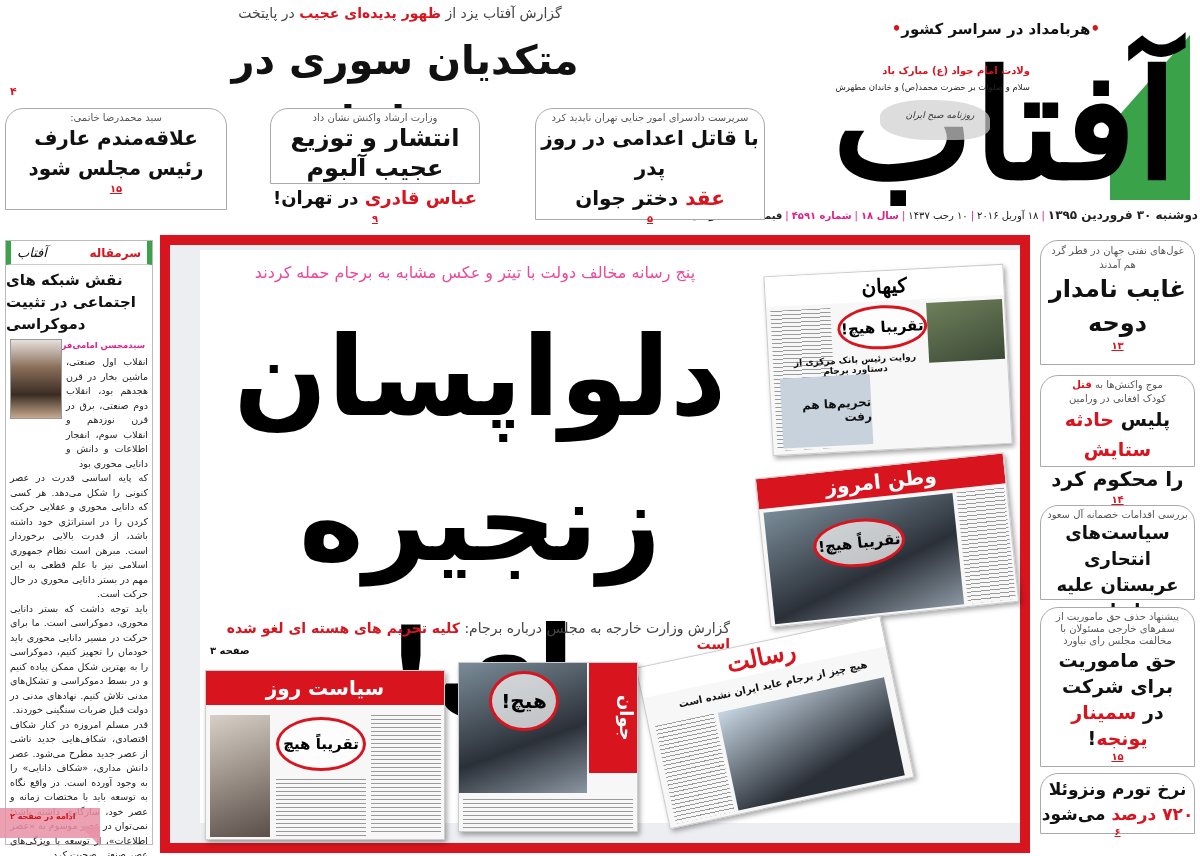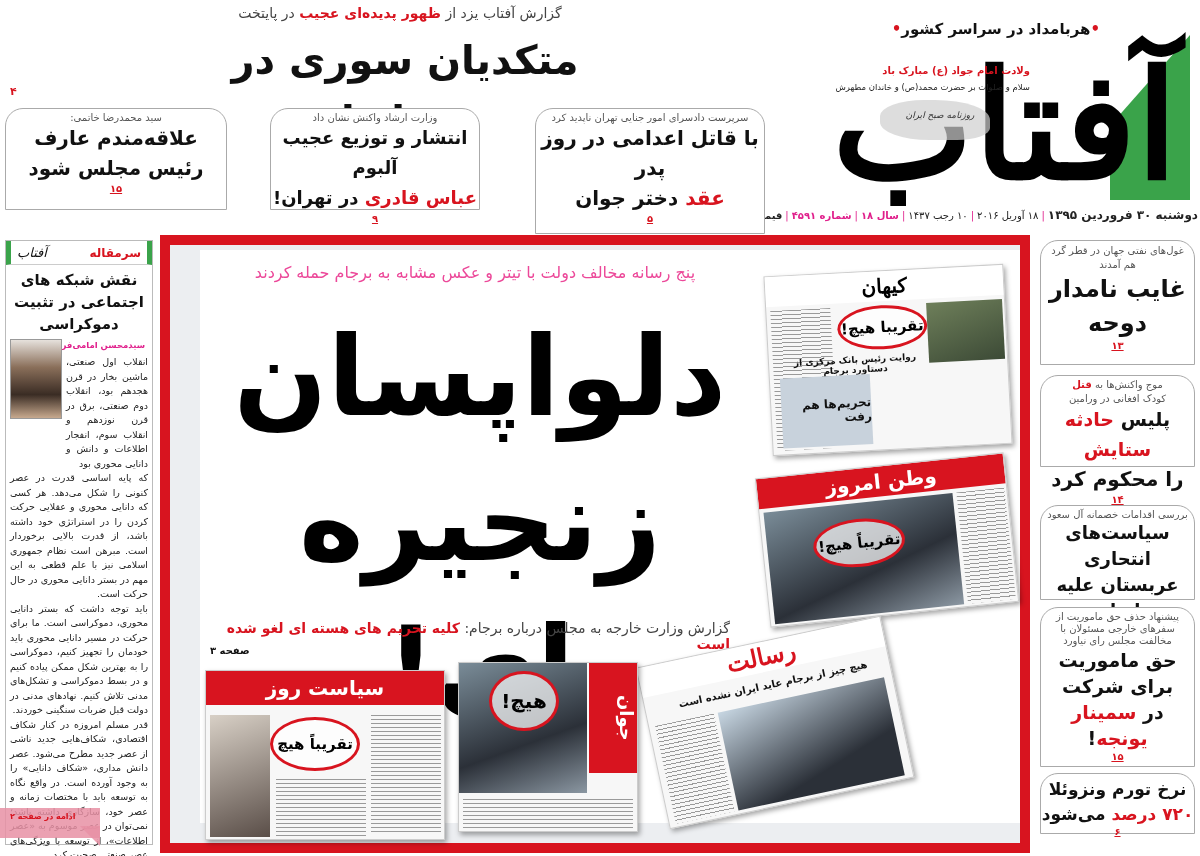--- a/index.html
+++ b/index.html
@@ -30,21 +30,21 @@
   .teaser { border: 1px solid #aaa; border-top-left-radius: 18px; border-top-right-radius: 18px; background: #fff; text-align: center; }
   .teaser .kick { font-size: 10px; color: #555; margin-top: 3px; text-align: center; }
   .teaser .head { font-size: 20px; font-weight: bold; line-height: 30px; }
   .teaser .pnum { font-size: 10px; color: #d8141f; font-weight: bold; text-decoration: underline; }
 
   
   .editorial { left: 5px; top: 240px; width: 148px; height: 605px; border: 1px solid #bbb; }
   .ed-header { height: 24px; border-bottom: 1px solid #ccc; display: flex; justify-content: space-between; align-items: center; padding: 0 6px; border-left: 5px solid #3aa34a; border-right: 5px solid #3aa34a; }
   .ed-label { color: #d8141f; font-weight: bold; font-size: 12px; }
   .ed-logo { font-family: "DejaVu Serif", serif; font-size: 13px; font-style: italic; }
-  .ed-title { font-size: 15px; font-weight: bold; text-align: center; line-height: 22px; margin-top: 4px; }
+  .ed-title { font-size: 15px; font-weight: bold; text-align: left; line-height: 22px; margin-top: 4px; }
   .ed-author { font-size: 8.5px; text-align: center; margin: 5px auto; color: #333; }
   .ed-author .name { color: #e0208c; font-weight: bold; }
   .ed-photo { position: absolute; left: 4px; top: 98px; width: 52px; height: 80px; background: linear-gradient(180deg, #e6e1dc 0%, #8a6f5a 35%, #3a2c24 70%, #c7a98e 100%); border: 1px solid #999; }
   .ed-body { font-size: 9.5px; line-height: 14.5px; text-align: justify; padding: 0 4px; color: #222; }
   .ed-body .wrap { padding-left: 56px; }
   .continue { left: 0; top: 808px; width: 100px; height: 30px; background: #e890a4; opacity: .85; }
   .continue-label { left: 10px; top: 812px; font-size: 8px; color: #d8141f; font-weight: bold; }
   .continue-tail { left: 80px; top: 826px; width: 20px; height: 20px; background: #e890a4; clip-path: polygon(0 0, 100% 0, 100% 100%); opacity: .85; }
 
   
@@ -80,29 +80,29 @@
 </div>
 
 <div class="abs top-kicker">
   <span>گزارش آفتاب یزد از</span>
   <span class="red bold">ظهور پدیده‌ای عجیب</span>
   <span>در پایتخت</span>
 </div>
 <div class="abs top-title">متکدیان سوری در تهران!</div>
 <div class="abs page-num-top">۴</div>
 
-<div class="abs teaser" style="left:535px;top:108px;width:230px;height:126px;">
+<div class="abs teaser" style="left:535px;top:108px;width:230px;height:112px;">
   <div class="kick">سرپرست دادسرای امور جنایی تهران ناپدید کرد</div>
   <div class="head">با قاتل اعدامی در روز پدر</div>
   <div class="head"><span class="red">عقد</span> <span>دختر جوان</span></div>
   <div class="pnum">۵</div>
 </div>
-<div class="abs teaser" style="left:270px;top:108px;width:210px;height:102px;">
+<div class="abs teaser" style="left:270px;top:108px;width:210px;height:76px;">
   <div class="kick">وزارت ارشاد واکنش نشان داد</div>
-  <div class="head" style="font-size:18px;">انتشار و توزیع عجیب آلبوم</div>
+  <div class="head" style="font-size:24px;">انتشار و توزیع عجیب آلبوم</div>
   <div class="head" style="font-size:18px;"><span class="red">عباس قادری</span> <span>در تهران!</span></div>
   <div class="pnum">۹</div>
 </div>
 <div class="abs teaser" style="left:5px;top:108px;width:222px;height:102px;">
   <div class="kick">سید محمدرضا خاتمی:</div>
   <div class="head">علاقه‌مندم عارف</div>
   <div class="head">رئیس مجلس شود</div>
   <div class="pnum">۱۵</div>
 </div>
 
@@ -163,21 +163,21 @@
 <div class="abs paper" style="left:458px;top:662px;width:180px;height:170px;">
   <div class="photo" style="left:0;top:0;width:128px;height:130px;"></div>
   <div style="position:absolute;right:0;top:0;width:48px;height:110px;background:#d8141f;color:#fff;font-weight:bold;font-size:18px;writing-mode:vertical-rl;text-align:center;">جوان</div>
   <div class="oval" style="left:30px;top:8px;width:70px;height:60px;font-size:20px;">هیچ!</div>
   <div class="lines" style="left:4px;top:136px;width:170px;height:30px;"></div>
 </div>
 
 <div class="abs paper" style="left:205px;top:670px;width:240px;height:170px;">
   <div class="mast" style="height:34px;line-height:34px;">سیاست روز</div>
   <div class="photo" style="left:4px;top:44px;width:60px;height:122px;background:linear-gradient(160deg,#d8d0c6,#5a4e48);"></div>
-  <div class="oval" style="left:64px;top:46px;width:90px;height:54px;">تقریباً هیچ</div>
+  <div class="oval" style="left:70px;top:46px;width:90px;height:54px;">تقریباً هیچ</div>
   <div class="lines" style="left:165px;top:44px;width:70px;height:120px;"></div>
   <div class="lines" style="left:70px;top:108px;width:90px;height:58px;"></div>
 </div>
 
 <div class="abs teaser rbox" style="top:240px;height:125px;">
   <div class="kick" style="padding:0 8px;line-height:14px;">غول‌های نفتی جهان در قطر گرد هم آمدند</div>
   <div class="head" style="font-size:24px;line-height:34px;">غایب نامدار دوحه</div>
   <div class="pnum">۱۳</div>
 </div>
 <div class="abs teaser rbox" style="top:375px;height:92px;">

